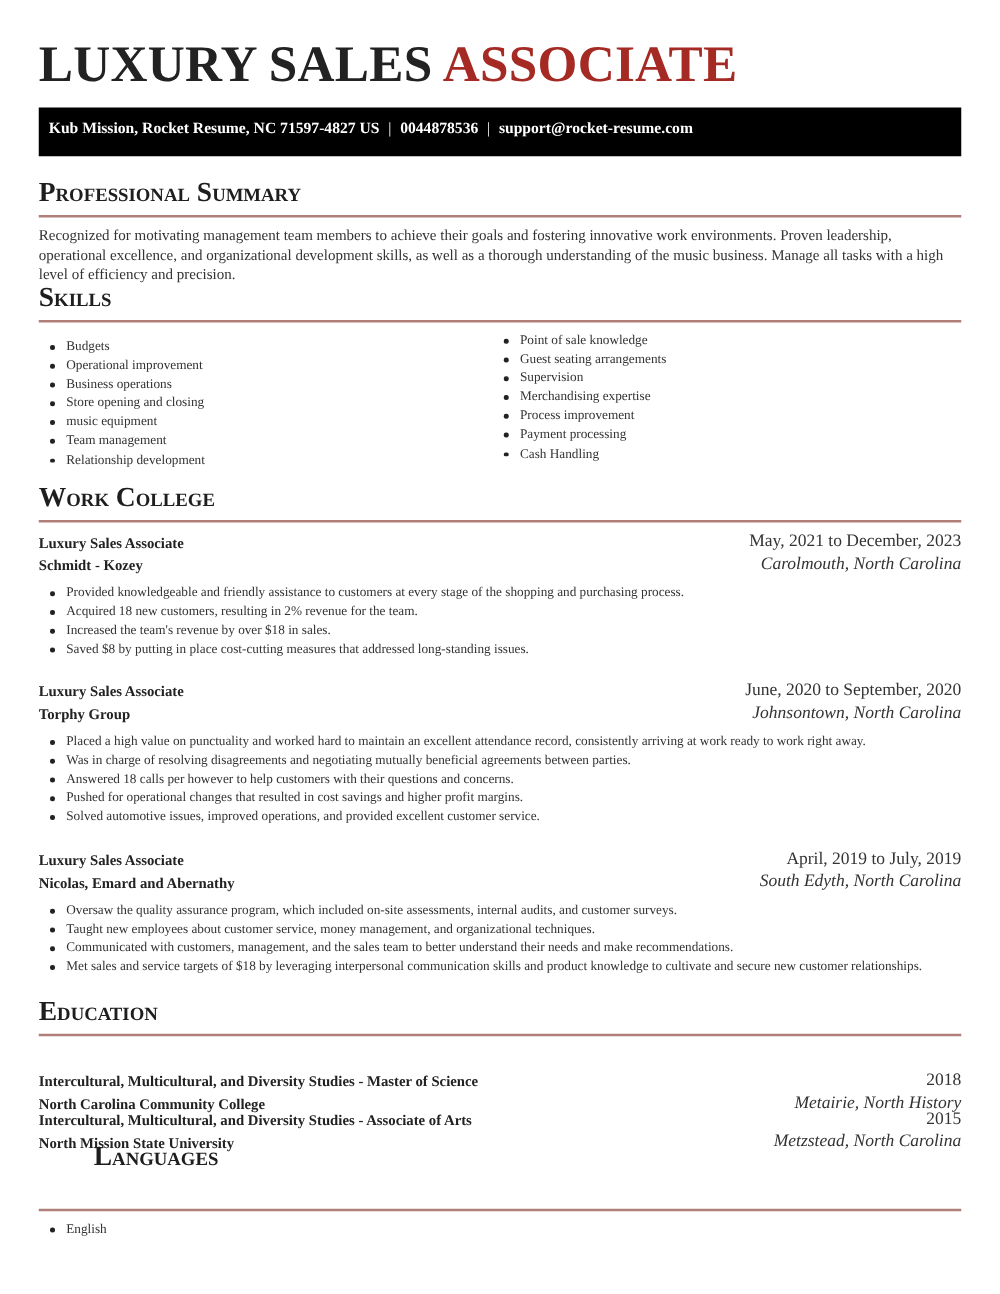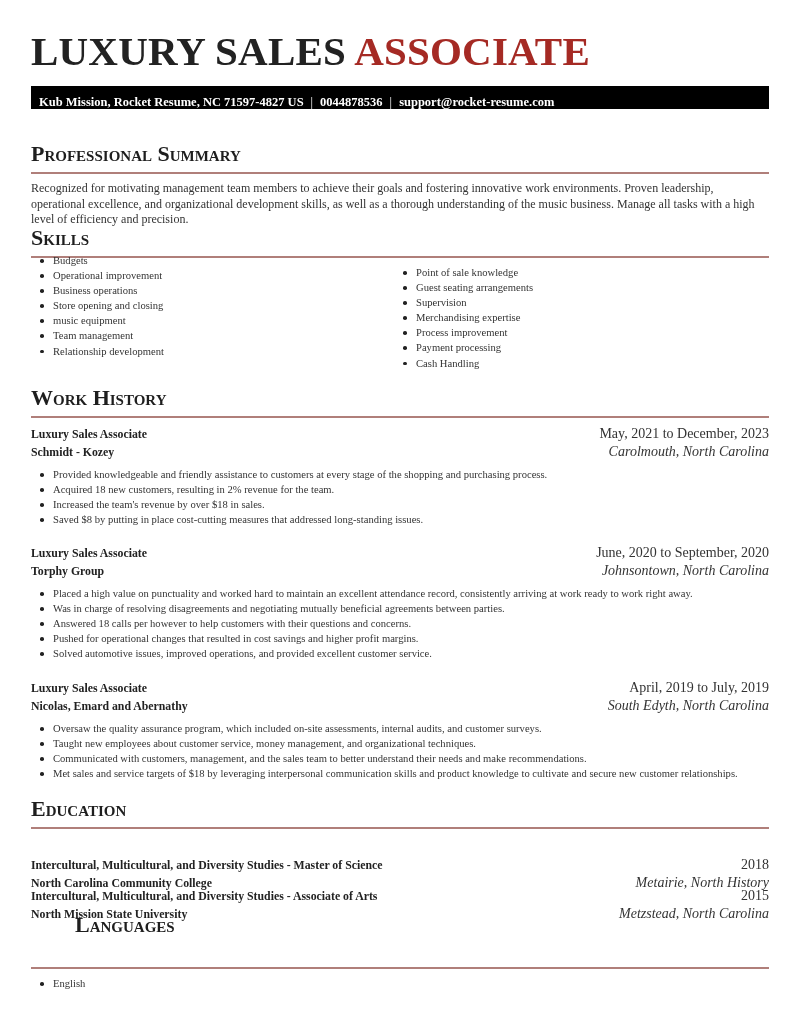--- a/index.html
+++ b/index.html
@@ -18,21 +18,21 @@
       font-weight: bold;
       font-size: 41px;
       line-height: 46px;
       color: #222222;
       white-space: nowrap;
       letter-spacing: 0.2px;
     }
     .title .accent { color: #a52a24; }
 
     .contact-bar {
-      position: absolute; top: 86px; left: 0; width: 738px; height: 23px;
+      position: absolute; top: 86px; left: 0; width: 738px; height: 39px;
       background: #000000;
       color: #ffffff;
       font-weight: bold;
       font-size: 12.5px;
       line-height: 33px;
       padding-left: 8px;
       white-space: nowrap;
     }
     .contact-bar .sep { padding: 0 7px; font-weight: normal; }
 
@@ -65,21 +65,21 @@
       color: #333333;
       white-space: nowrap;
     }
     ul.blist li::before {
       content: "";
       position: absolute; left: 9px; top: 6px;
       width: 3.6px; height: 3.6px; border-radius: 50%;
       background: #222222;
     }
 
-    .skills-left { position: absolute; left: 0; top: 253px; width: 360px; }
+    .skills-left { position: absolute; left: 0; top: 270px; width: 360px; }
     .skills-right { position: absolute; left: 363px; top: 265px; width: 375px; }
 
     .job { position: absolute; left: 0; width: 738px; }
     .job .row { position: relative; height: 18px; }
     .job .l {
       position: absolute; left: 0; top: 0;
       font-weight: bold; font-size: 11.8px; line-height: 18px; color: #222222;
       white-space: nowrap;
     }
     .job .r {
@@ -118,21 +118,21 @@
   <ul class="blist skills-right">
     <li>Point of sale knowledge</li>
     <li>Guest seating arrangements</li>
     <li>Supervision</li>
     <li>Merchandising expertise</li>
     <li>Process improvement</li>
     <li>Payment processing</li>
     <li>Cash Handling</li>
   </ul>
 
-  <h2 class="section-head" style="top:385px;">Work History</h2>
+  <h2 class="section-head" style="top:385px;">Work College</h2>
   <div class="rule" style="top:416px;"></div>
 
   <div class="job" style="top:425px;">
     <div class="row">
       <span class="l">Luxury Sales Associate</span>
       <span class="r">May, 2021 to December, 2023</span>
     </div>
     <div class="row">
       <span class="l">Schmidt - Kozey</span>
       <span class="r i">Carolmouth, North Carolina</span>

